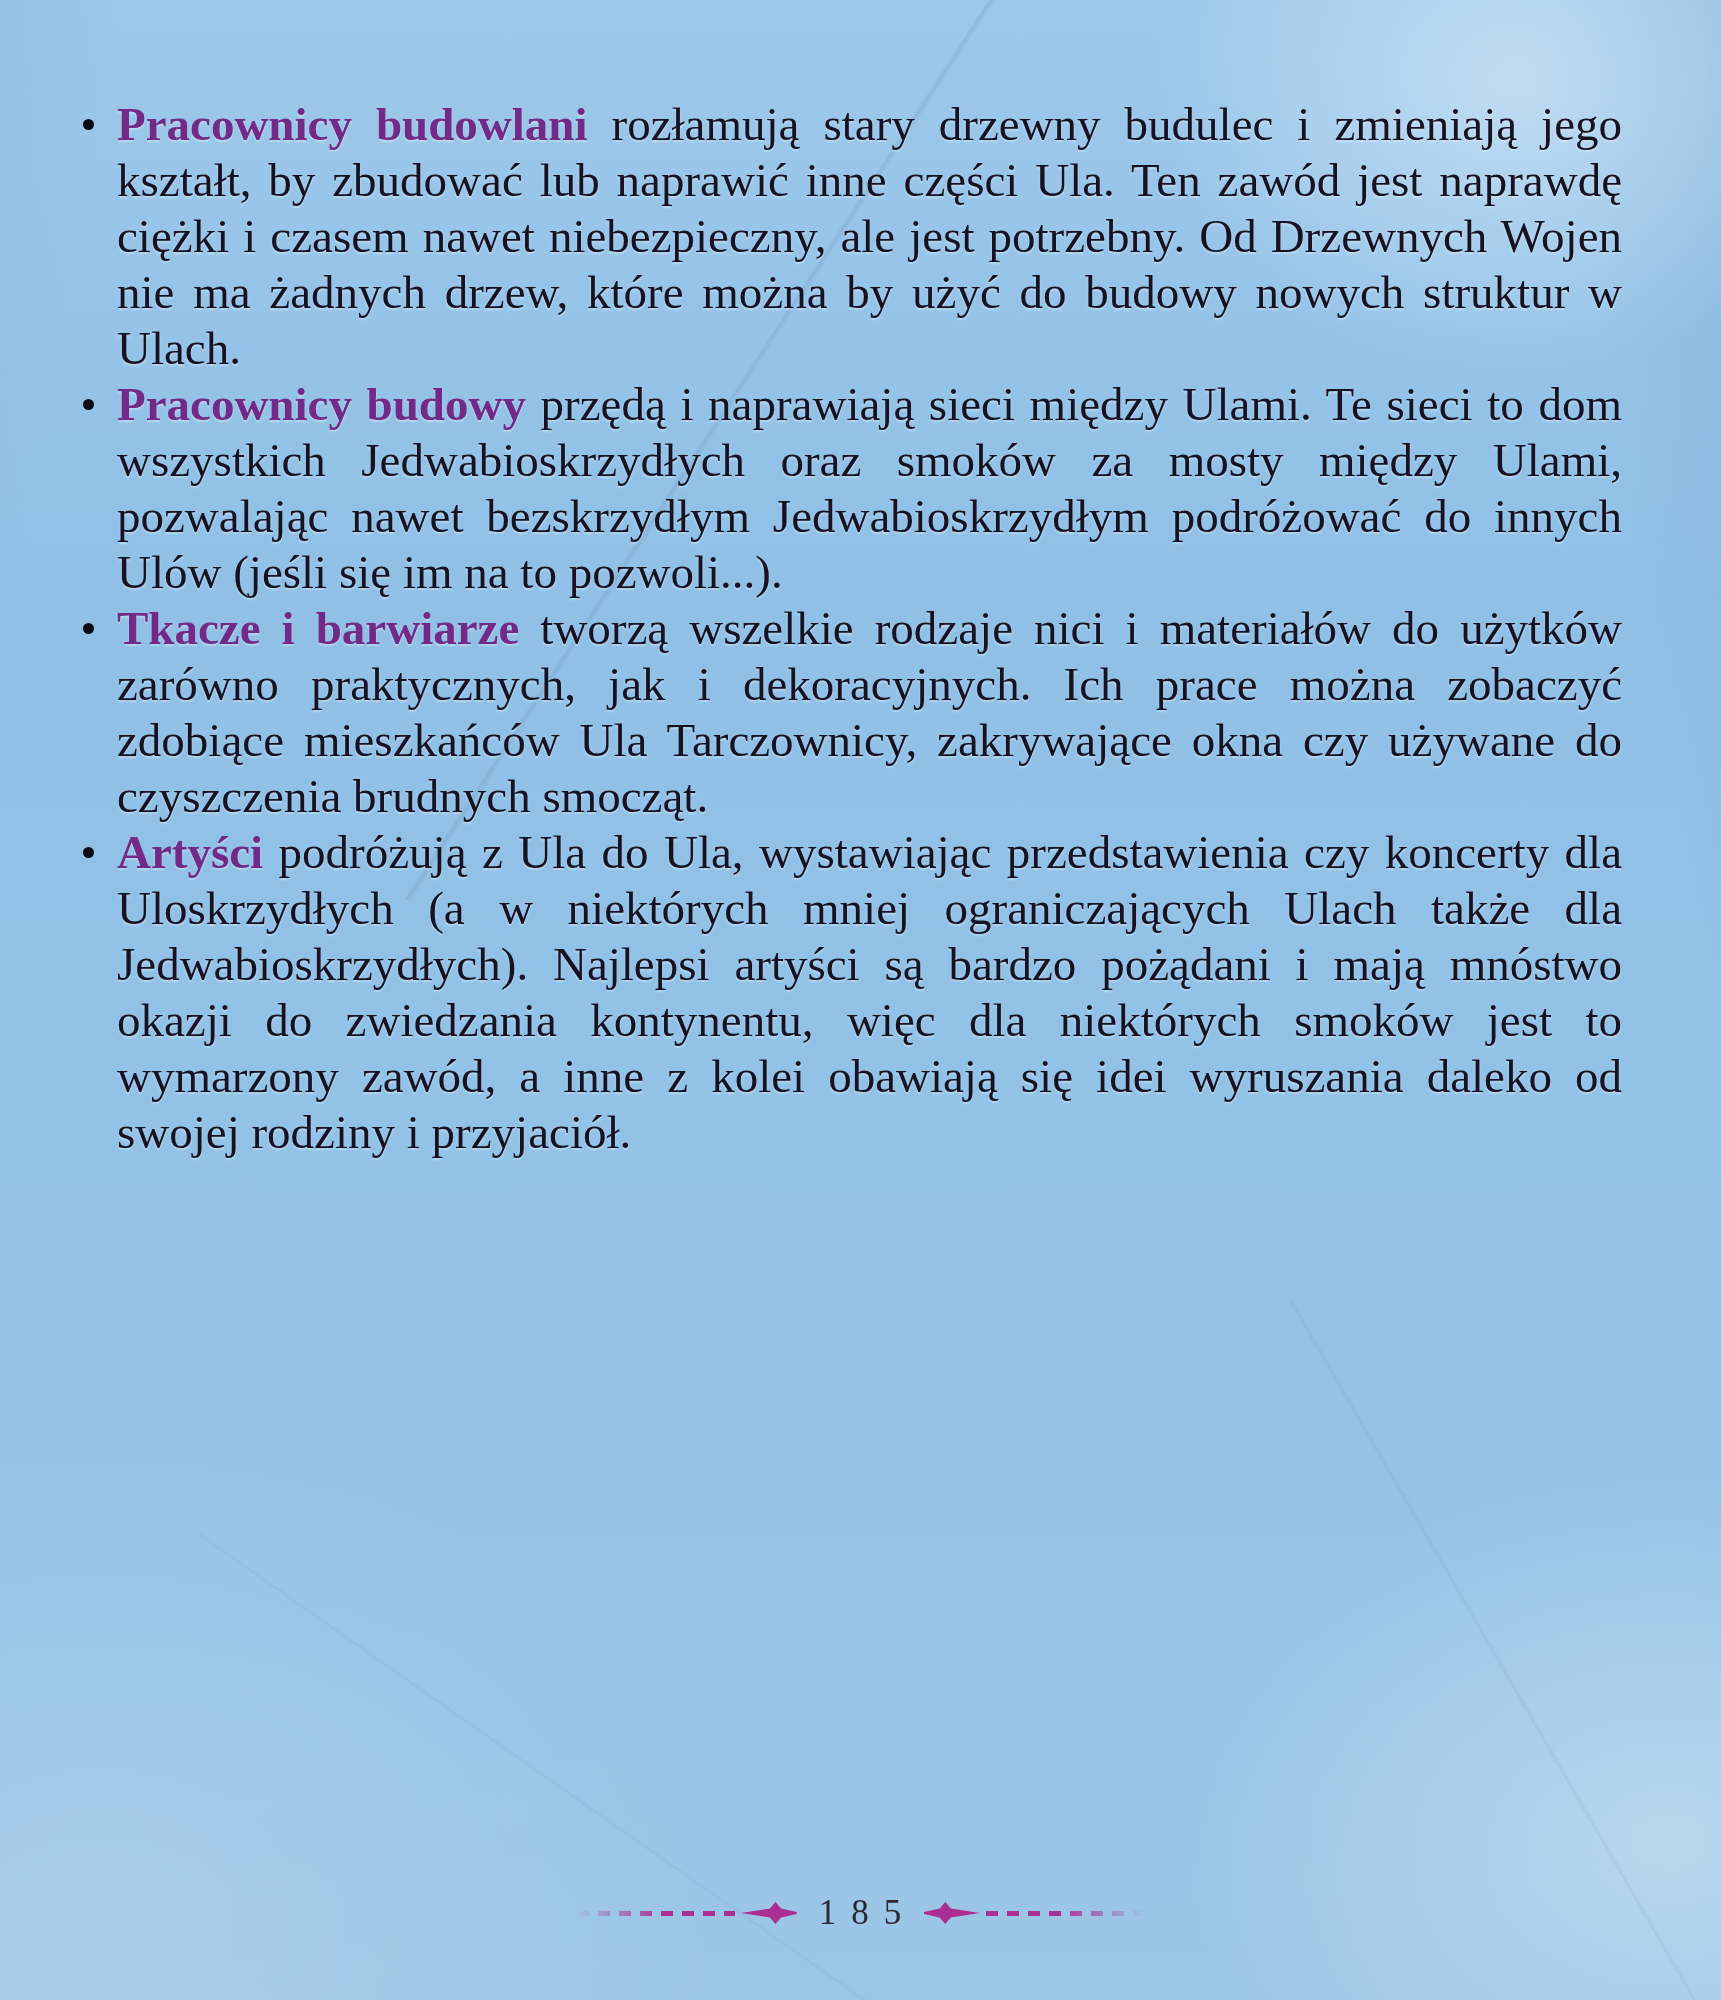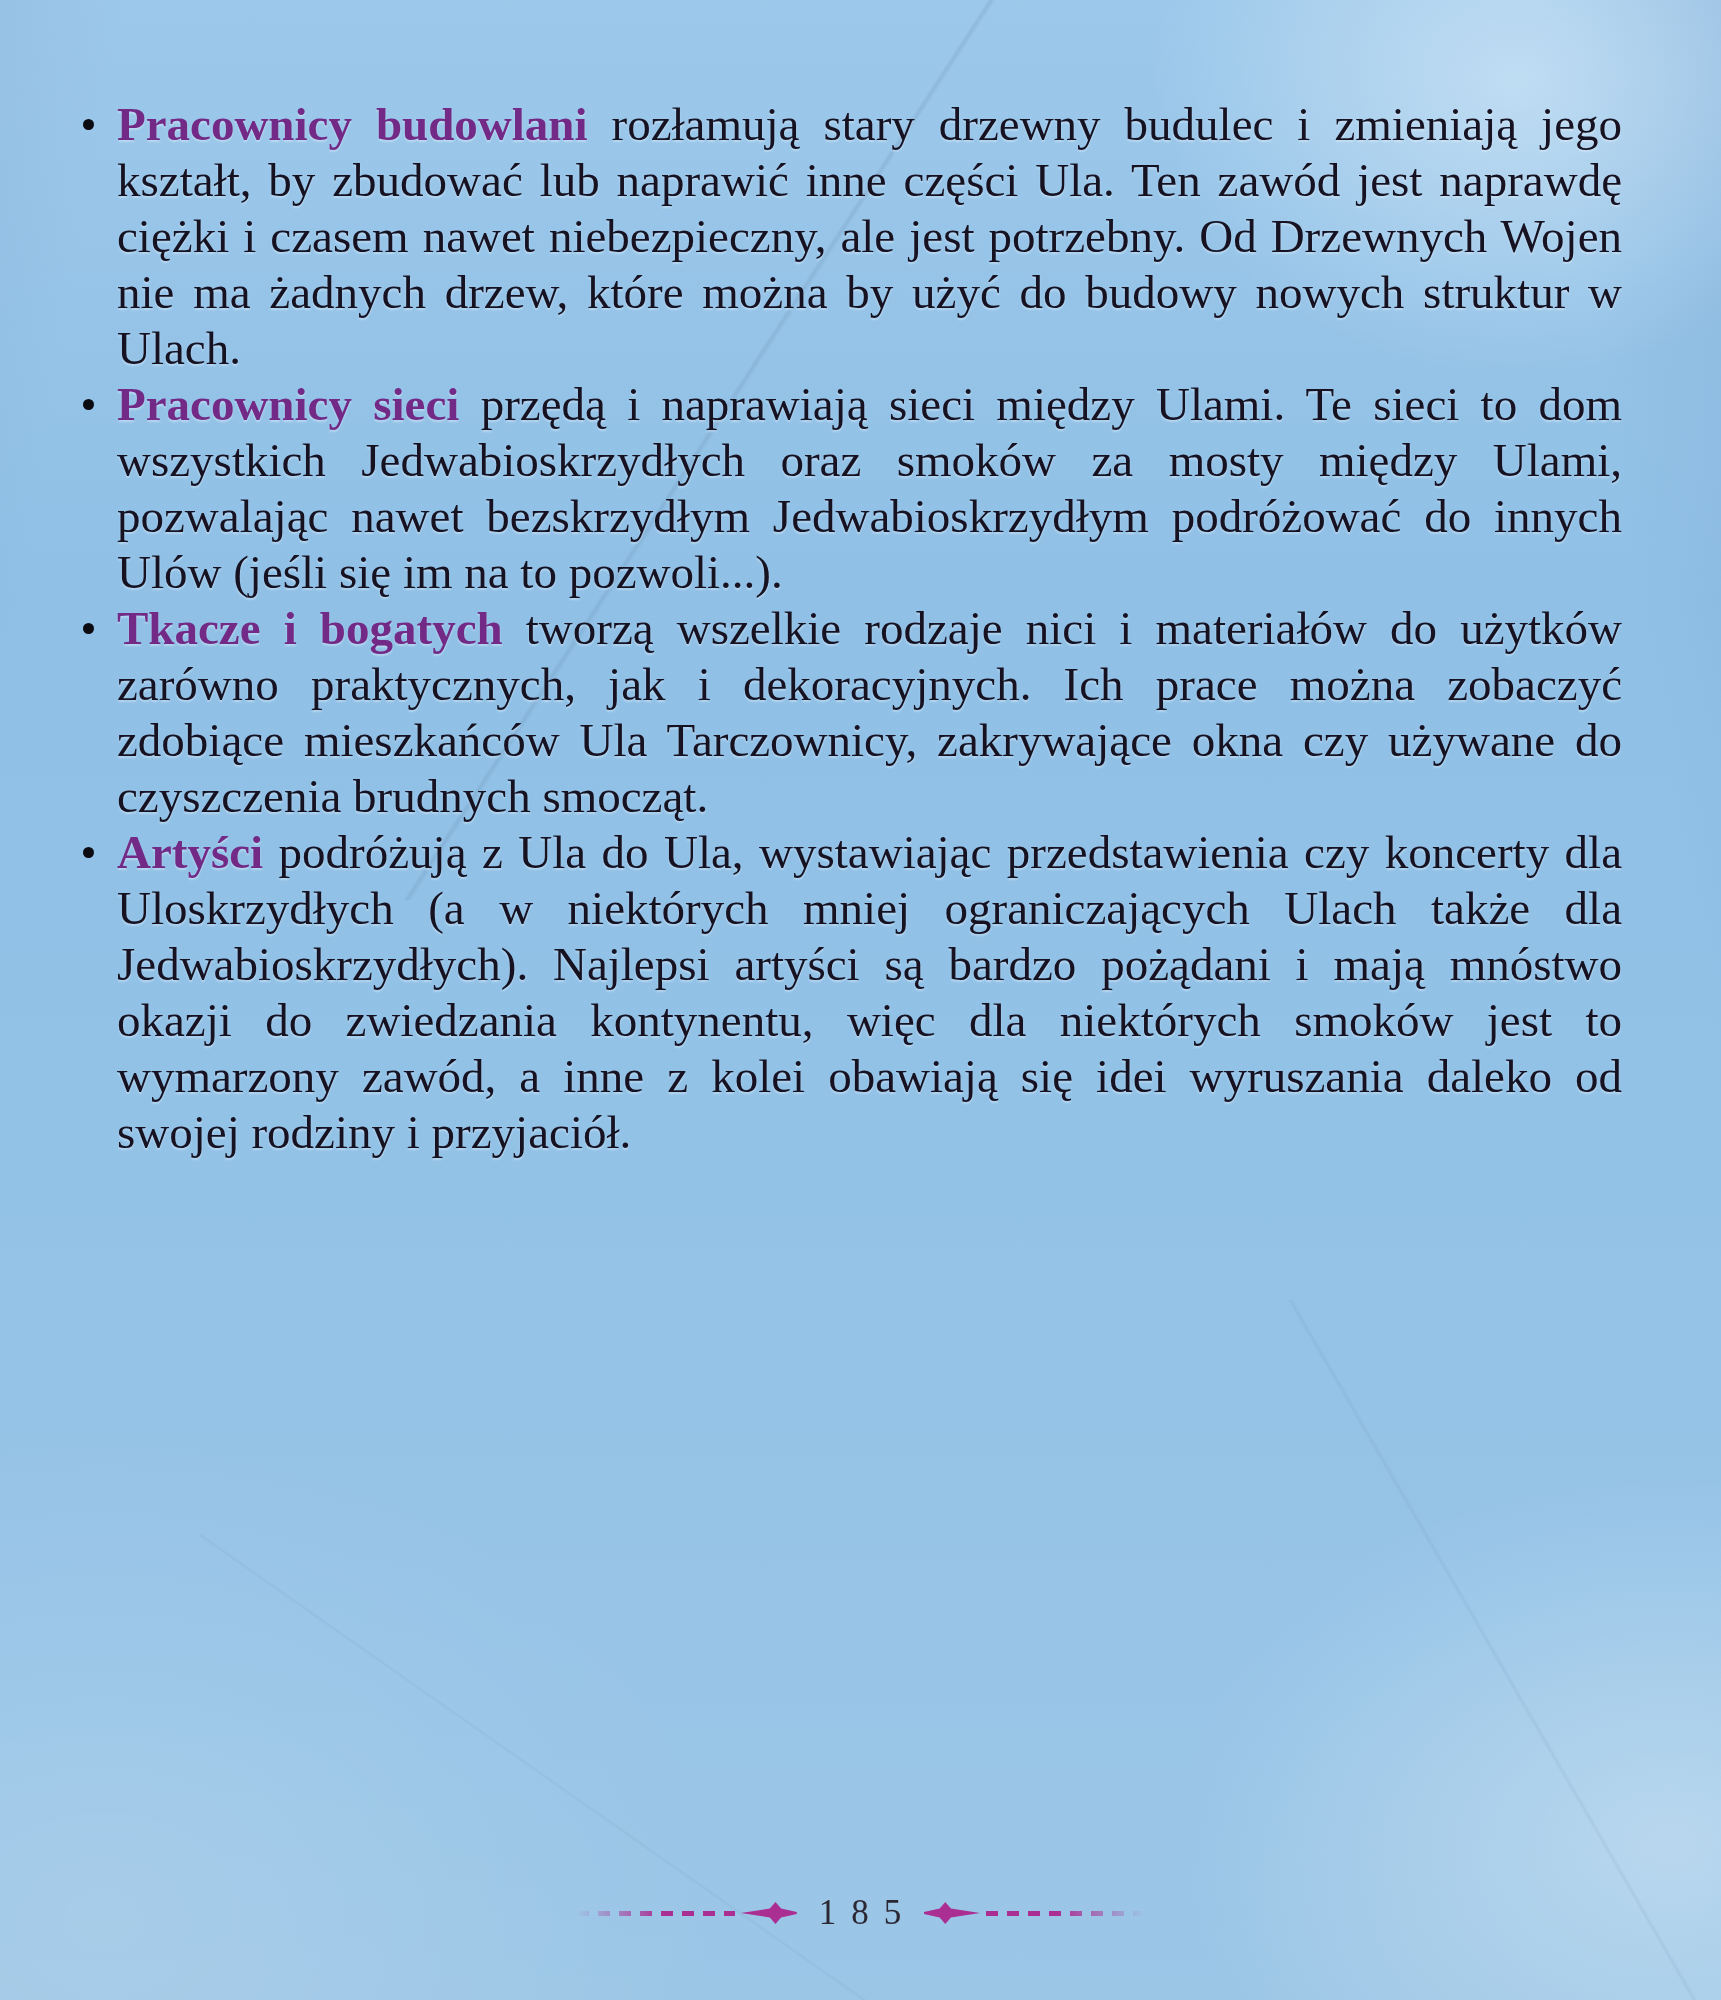--- a/index.html
+++ b/index.html
@@ -72,22 +72,22 @@
   }
 </style>
 </head>
 <body style="background: rgb(146, 193, 231);">
 
 <div class="paper"></div>
 <div class="streaks"></div>
 
 <ul class="content">
   <li><span class="term">Pracownicy budowlani</span><span> rozłamują stary drzewny budulec i zmieniają jego kształt, by zbudować lub naprawić inne części Ula. Ten zawód jest naprawdę ciężki i czasem nawet niebezpieczny, ale jest potrzebny. Od Drzewnych Wojen nie ma żadnych drzew, które można by użyć do budowy nowych struktur w Ulach.</span></li>
-  <li><span class="term">Pracownicy sieci</span><span> przędą i naprawiają sieci między Ulami. Te sieci to dom wszystkich Jedwabioskrzydłych oraz smoków za mosty między Ulami, pozwalając nawet bezskrzydłym Jedwabioskrzydłym podróżować do innych Ulów (jeśli się im na to pozwoli...).</span></li>
-  <li><span class="term">Tkacze i bogatych</span><span> tworzą wszelkie rodzaje nici i materiałów do użytków zarówno praktycznych, jak i dekoracyjnych. Ich prace można zobaczyć zdobiące mieszkańców Ula Tarczownicy, zakrywające okna czy używane do czyszczenia brudnych smocząt.</span></li>
+  <li><span class="term">Pracownicy budowy</span><span> przędą i naprawiają sieci między Ulami. Te sieci to dom wszystkich Jedwabioskrzydłych oraz smoków za mosty między Ulami, pozwalając nawet bezskrzydłym Jedwabioskrzydłym podróżować do innych Ulów (jeśli się im na to pozwoli...).</span></li>
+  <li><span class="term">Tkacze i barwiarze</span><span> tworzą wszelkie rodzaje nici i materiałów do użytków zarówno praktycznych, jak i dekoracyjnych. Ich prace można zobaczyć zdobiące mieszkańców Ula Tarczownicy, zakrywające okna czy używane do czyszczenia brudnych smocząt.</span></li>
   <li><span class="term">Artyści</span><span> podróżują z Ula do Ula, wystawiając przedstawienia czy koncerty dla Uloskrzydłych (a w niektórych mniej ograniczających Ulach także dla Jedwabioskrzydłych). Najlepsi artyści są bardzo pożądani i mają mnóstwo okazji do zwiedzania kontynentu, więc dla niektórych smoków jest to wymarzony zawód, a inne z kolei obawiają się idei wyruszania daleko od swojej rodziny i przyjaciół.</span></li>
 </ul>
 
 <div class="footer">
   <span class="dash left"></span>
   <span class="star"></span>
   <span class="pagenum">185</span>
   <span class="star right"></span>
   <span class="dash right"></span>
 </div>

